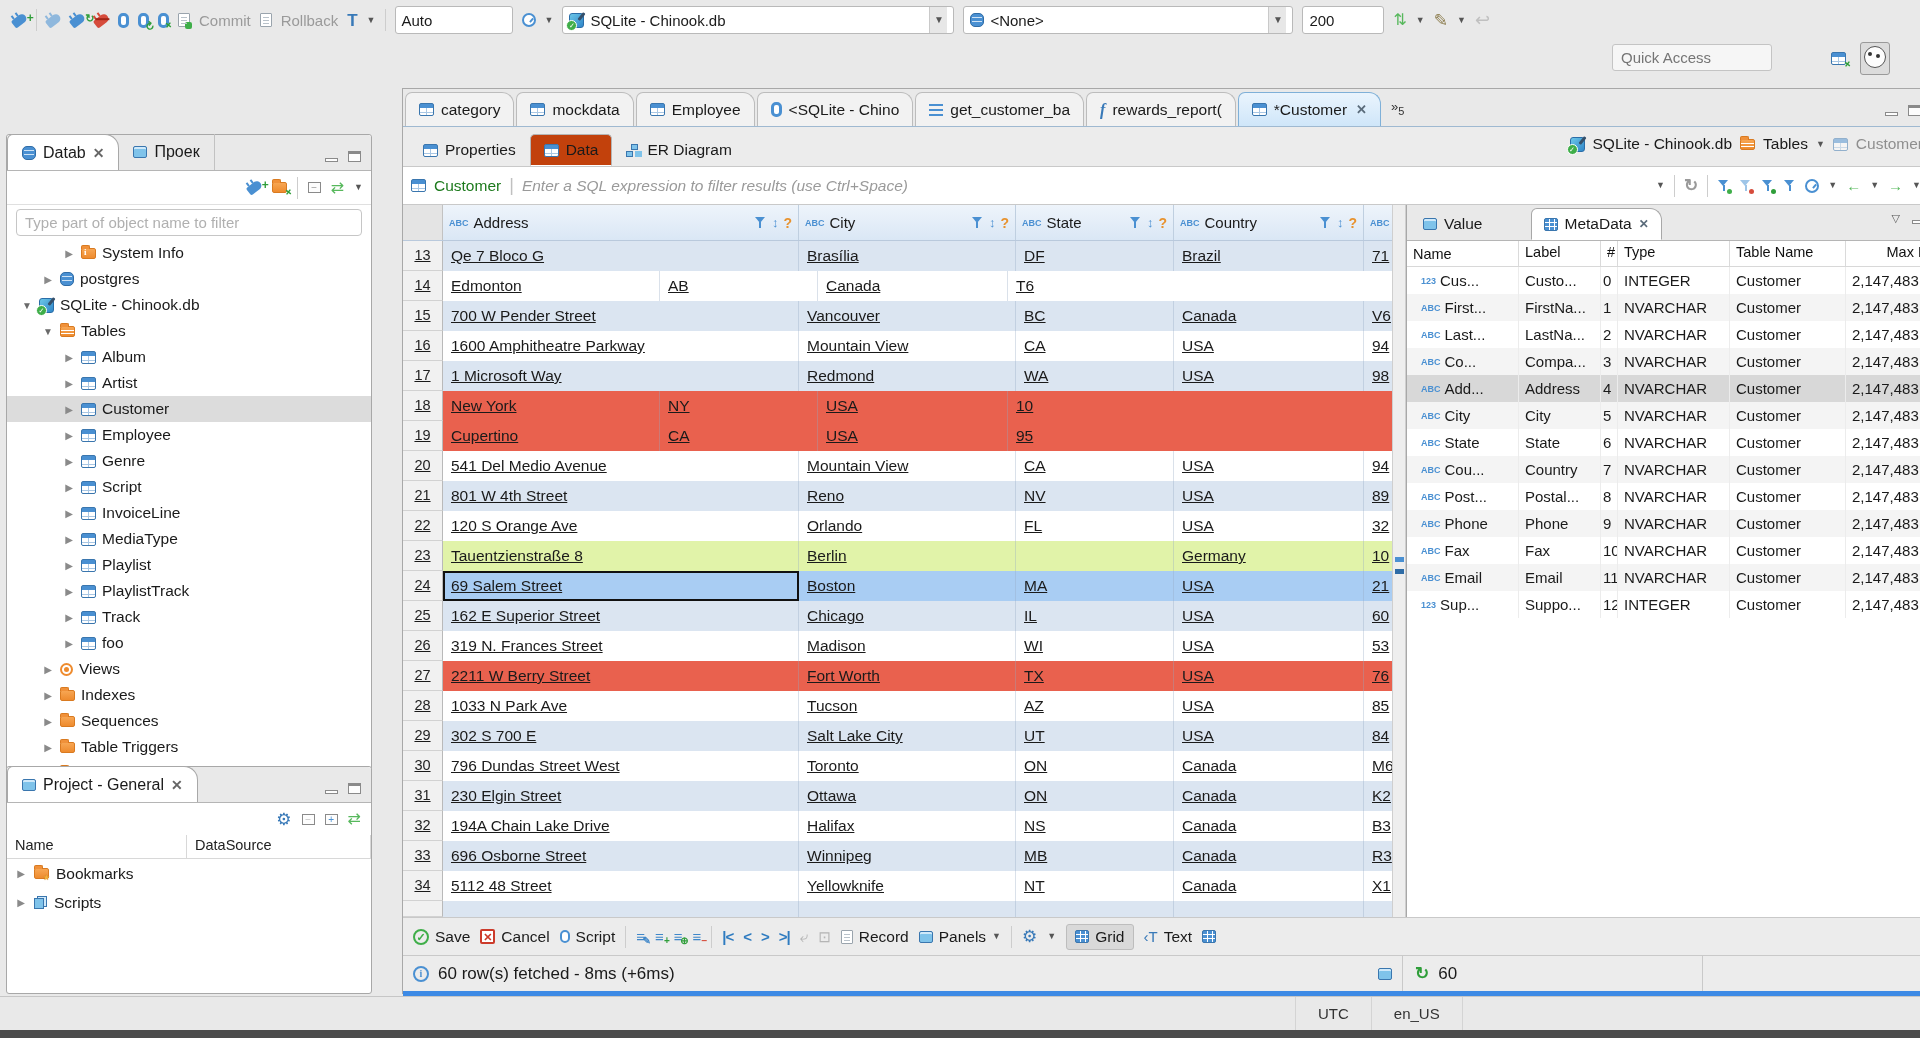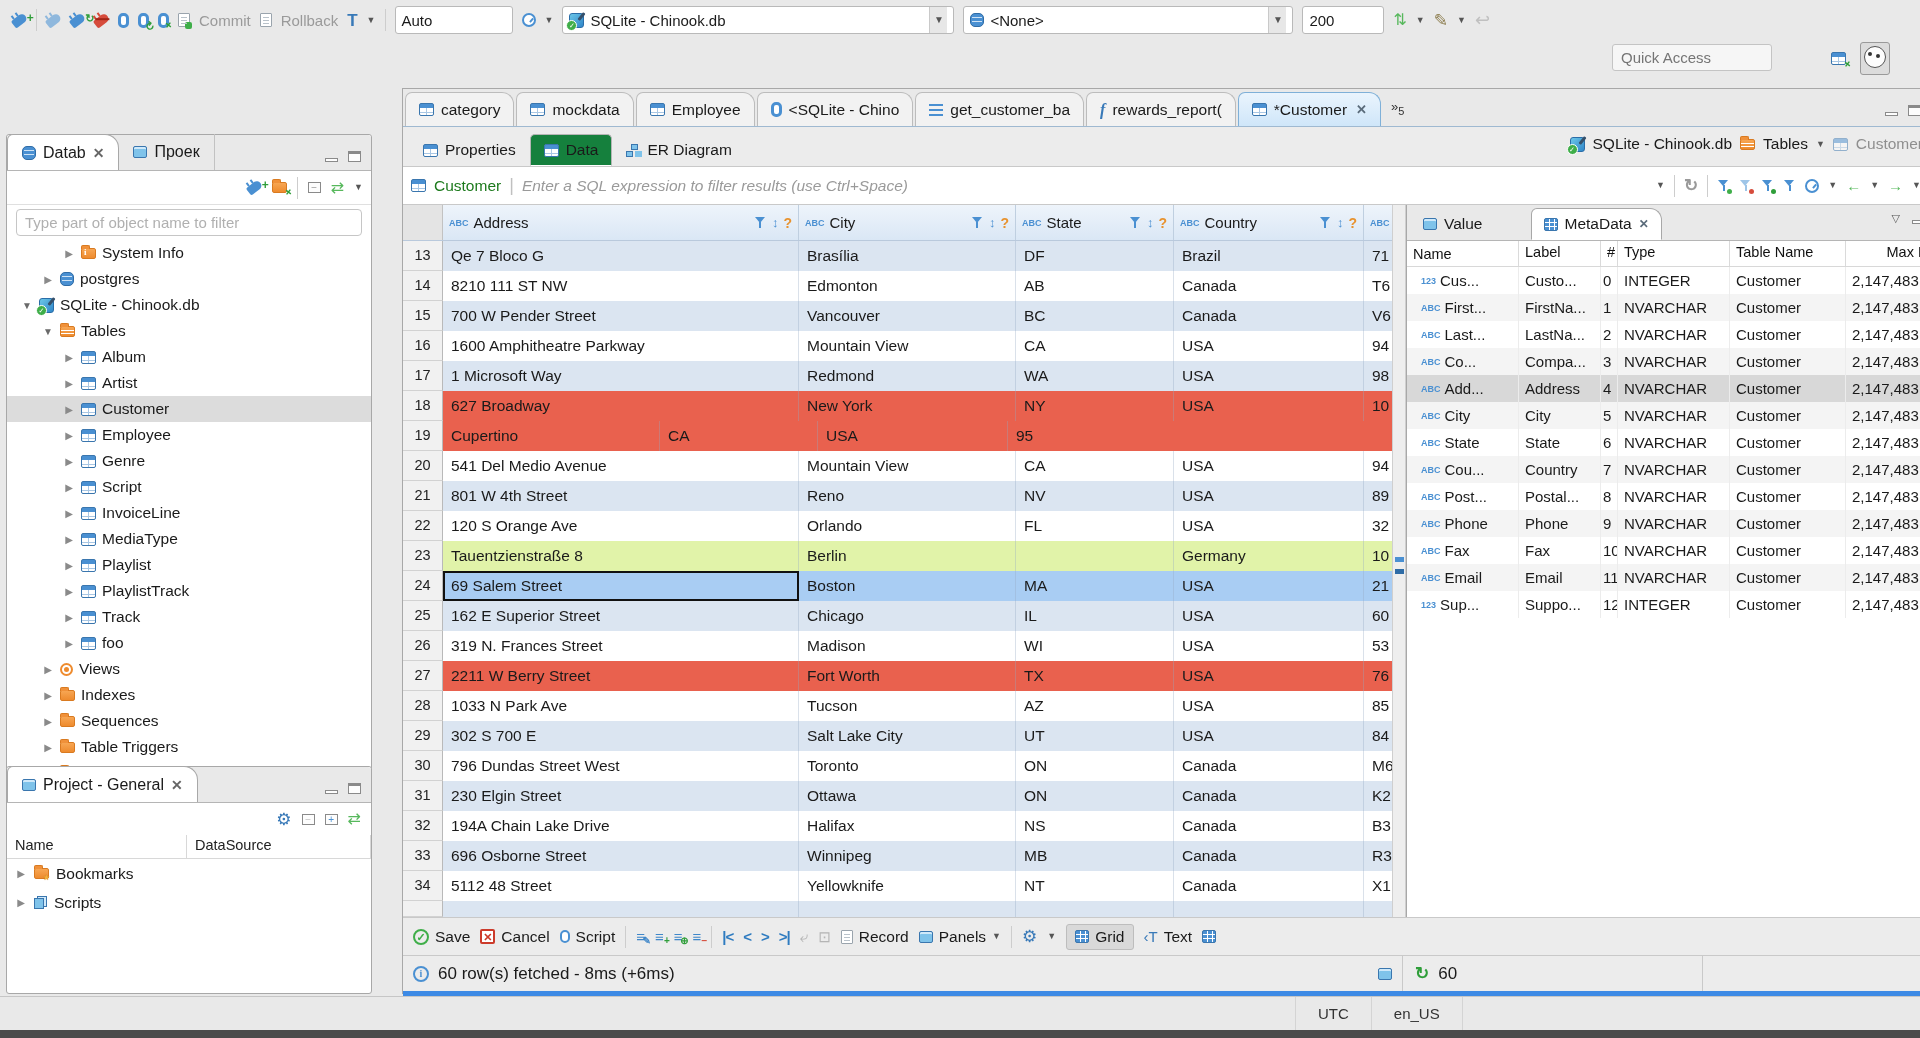--- a/index.html
+++ b/index.html
@@ -114,21 +114,21 @@
   .etabs { height:38px; background:#e9e9e9; display:flex; align-items:flex-end; padding-left:2px; border-bottom:1px solid #9fb9d1; }
   .etab { display:flex; align-items:center; gap:7px; height:34px; padding:0 13px; border:1px solid #bcbcbc; border-bottom:none; border-radius:7px 12px 0 0; background:#f2f2f2; margin-right:2px; font-size:15.5px; white-space:nowrap; }
   .etab.sel { background:linear-gradient(#eaf4fd,#cfe6f9); border-color:#7fb0d8; font-weight:normal; }
   .etab .x { color:#5a6b7a; font-weight:bold; font-size:13px; margin-left:2px; }
   .etab-more { align-self:center; margin-left:8px; color:#333; font-size:13px; }
   .etab-more sub { font-size:11px; }
   .ewin { margin-left:auto; display:flex; gap:10px; padding:0 12px 10px; }
 
   .subtabs { height:40px; background:#ececec; display:flex; align-items:flex-end; padding-left:6px; border-bottom:1px solid #c9c9c9; position:relative; }
   .stab { display:flex; align-items:center; gap:7px; height:32px; padding:0 13px; font-size:15.5px; border:1px solid transparent; }
-  .stab.sel { background:#15803d; border-color:#b5b5b5; border-bottom-color:#fff; border-radius:5px 5px 0 0; }
+  .stab.sel { background:#c2410c; border-color:#b5b5b5; border-bottom-color:#fff; border-radius:5px 5px 0 0; }
   .crumbs { position:absolute; right:10px; top:8px; display:flex; align-items:center; gap:8px; font-size:15.5px; }
   .crumbs .dim { color:#8f8f8f; }
   .crumbs .dd { font-size:9px; color:#555; }
 
   .fbar { height:38px; display:flex; align-items:center; gap:8px; padding:0 8px; border-bottom:1px solid #c9c9c9; }
   .fbar .tname { color:#1d7a1d; font-size:15.5px; }
   .fbar .pipe { color:#c0c0c0; font-size:18px; }
   .fexpr { flex:1; border:none; outline:none; font-size:15.5px; font-family:"Liberation Sans",sans-serif; color:#333; }
   .fexpr::placeholder { color:#9a9a9a; font-style:italic; }
   .fbar .tools { display:flex; align-items:center; gap:9px; padding-right:4px; }
@@ -139,21 +139,21 @@
   .content { display:flex; height:712px; }
   .gridwrap { width:989px; flex:none; overflow:hidden; }
   .ghead { display:flex; height:36px; background:linear-gradient(#eef4fb,#dae7f5); border-bottom:1px solid #b9c9dc; }
   .gh { display:flex; align-items:center; gap:5px; padding:0 6px; border-right:1px solid #bfcfe0; font-size:15px; }
   .gh .sp { flex:1; }
   .gh .ud { color:#4a90d2; font-size:13px; font-weight:bold; }
   .gh .qm { color:#e8922e; font-size:14px; font-weight:bold; }
   .abc { color:#4a90d2; font:bold 9px "Liberation Sans",sans-serif; letter-spacing:0; flex:none; }
   .num123 { color:#4a90d2; font:bold 9px "Liberation Sans",sans-serif; }
   .corner { background:#e4e4e4; border-right:1px solid #c2c2c2; }
-  .grow { display:flex; height:30px; }
+  .grow { display:flex; height:30px;text-decoration:underline; }
   .rn { width:40px; flex:none; background:#f1f1f1; border-right:1px solid #b9b9b9; border-bottom:1px solid #d2d2d2; text-align:center; line-height:29px; font-size:14.5px; color:#222; }
   .c { padding:0 8px; line-height:29px; white-space:nowrap; overflow:hidden; border-right:1px solid rgba(150,170,195,.35); font-size:15.5px; }
   .col-addr { width:356px; flex:none; } .col-city { width:217px; flex:none; }
   .col-state { width:158px; flex:none; } .col-country { width:190px; flex:none; }
   .col-postal { flex:1; border-right:none; }
   .hl-blue .c { background:#dbe5f1; } .hl-white .c { background:#fff; }
   .hl-red .c { background:#e9614e; } .hl-green .c { background:#e1f3a9; }
   .hl-selected .c { background:#a9cdf3; }
   .hl-selected .col-addr { outline:2px solid #111; outline-offset:-2px; }
   .partial { height:16px; overflow:hidden; }
@@ -556,21 +556,20 @@
             <div class="grow hl-blue">
     <div class="rn">13</div>
     <div class="c col-addr">Qe 7 Bloco G</div>
     <div class="c col-city">Brasília</div>
     <div class="c col-state">DF</div>
     <div class="c col-country">Brazil</div>
     <div class="c col-postal">71</div>
   </div>
             <div class="grow hl-white">
     <div class="rn">14</div>
-    <div class="c col-addr">8210 111 ST NW</div>
     <div class="c col-city">Edmonton</div>
     <div class="c col-state">AB</div>
     <div class="c col-country">Canada</div>
     <div class="c col-postal">T6</div>
   </div>
             <div class="grow hl-blue">
     <div class="rn">15</div>
     <div class="c col-addr">700 W Pender Street</div>
     <div class="c col-city">Vancouver</div>
     <div class="c col-state">BC</div>
@@ -588,21 +587,20 @@
             <div class="grow hl-blue">
     <div class="rn">17</div>
     <div class="c col-addr">1 Microsoft Way</div>
     <div class="c col-city">Redmond</div>
     <div class="c col-state">WA</div>
     <div class="c col-country">USA</div>
     <div class="c col-postal">98</div>
   </div>
             <div class="grow hl-red">
     <div class="rn">18</div>
-    <div class="c col-addr">627 Broadway</div>
     <div class="c col-city">New York</div>
     <div class="c col-state">NY</div>
     <div class="c col-country">USA</div>
     <div class="c col-postal">10</div>
   </div>
             <div class="grow hl-red">
     <div class="rn">19</div>
     <div class="c col-city">Cupertino</div>
     <div class="c col-state">CA</div>
     <div class="c col-country">USA</div>

